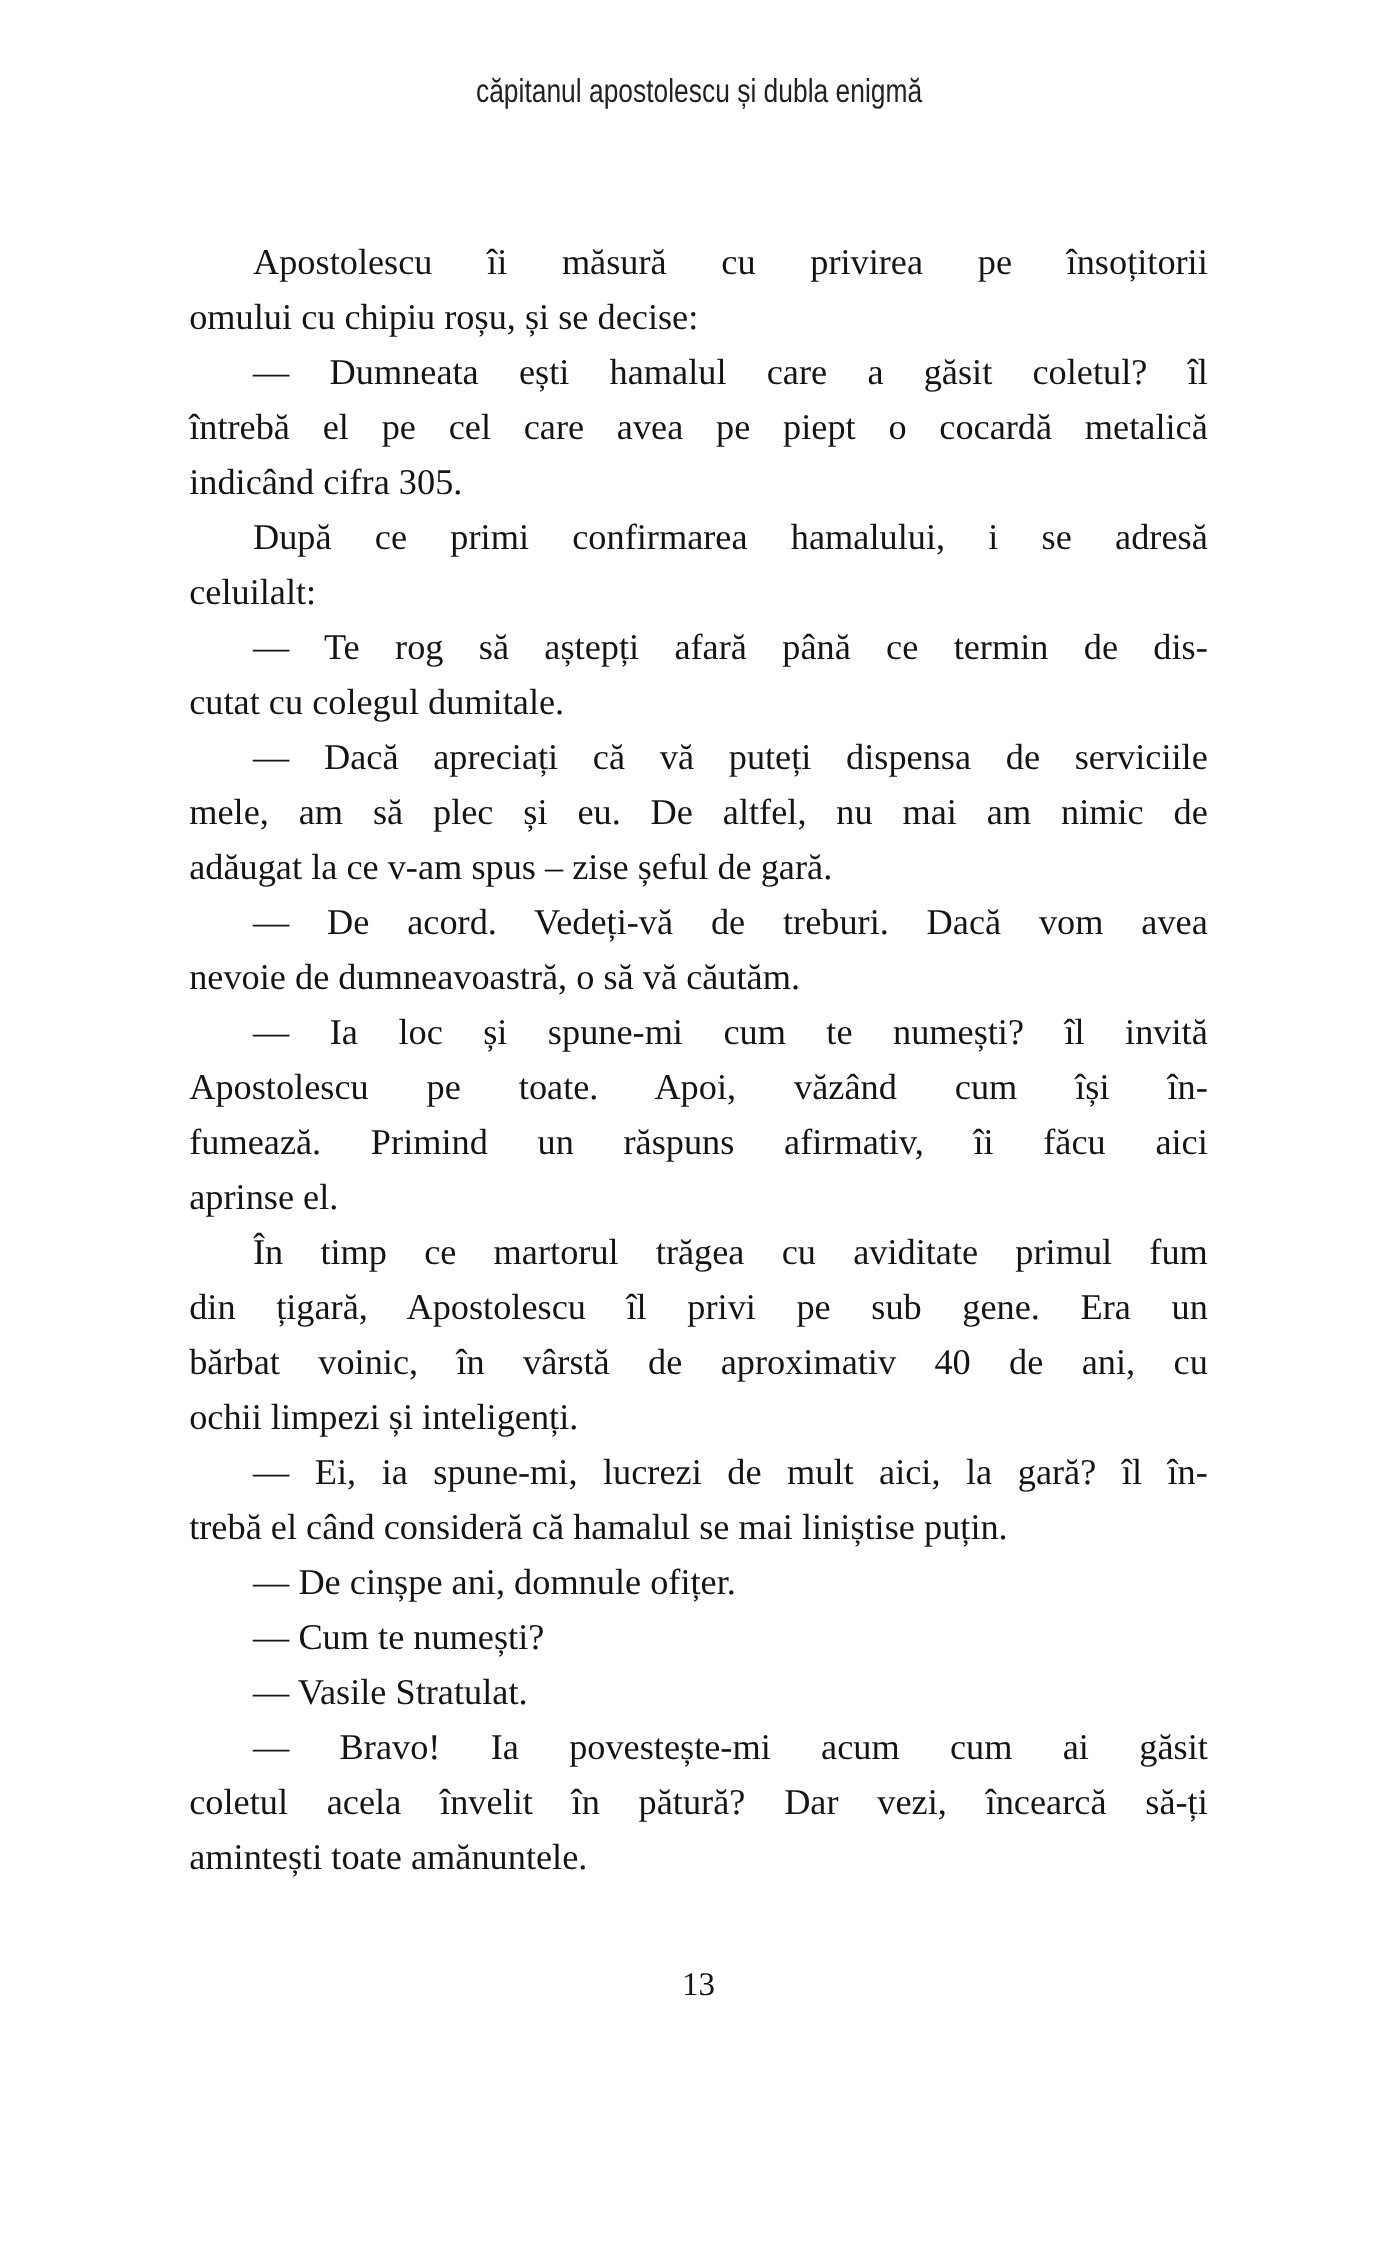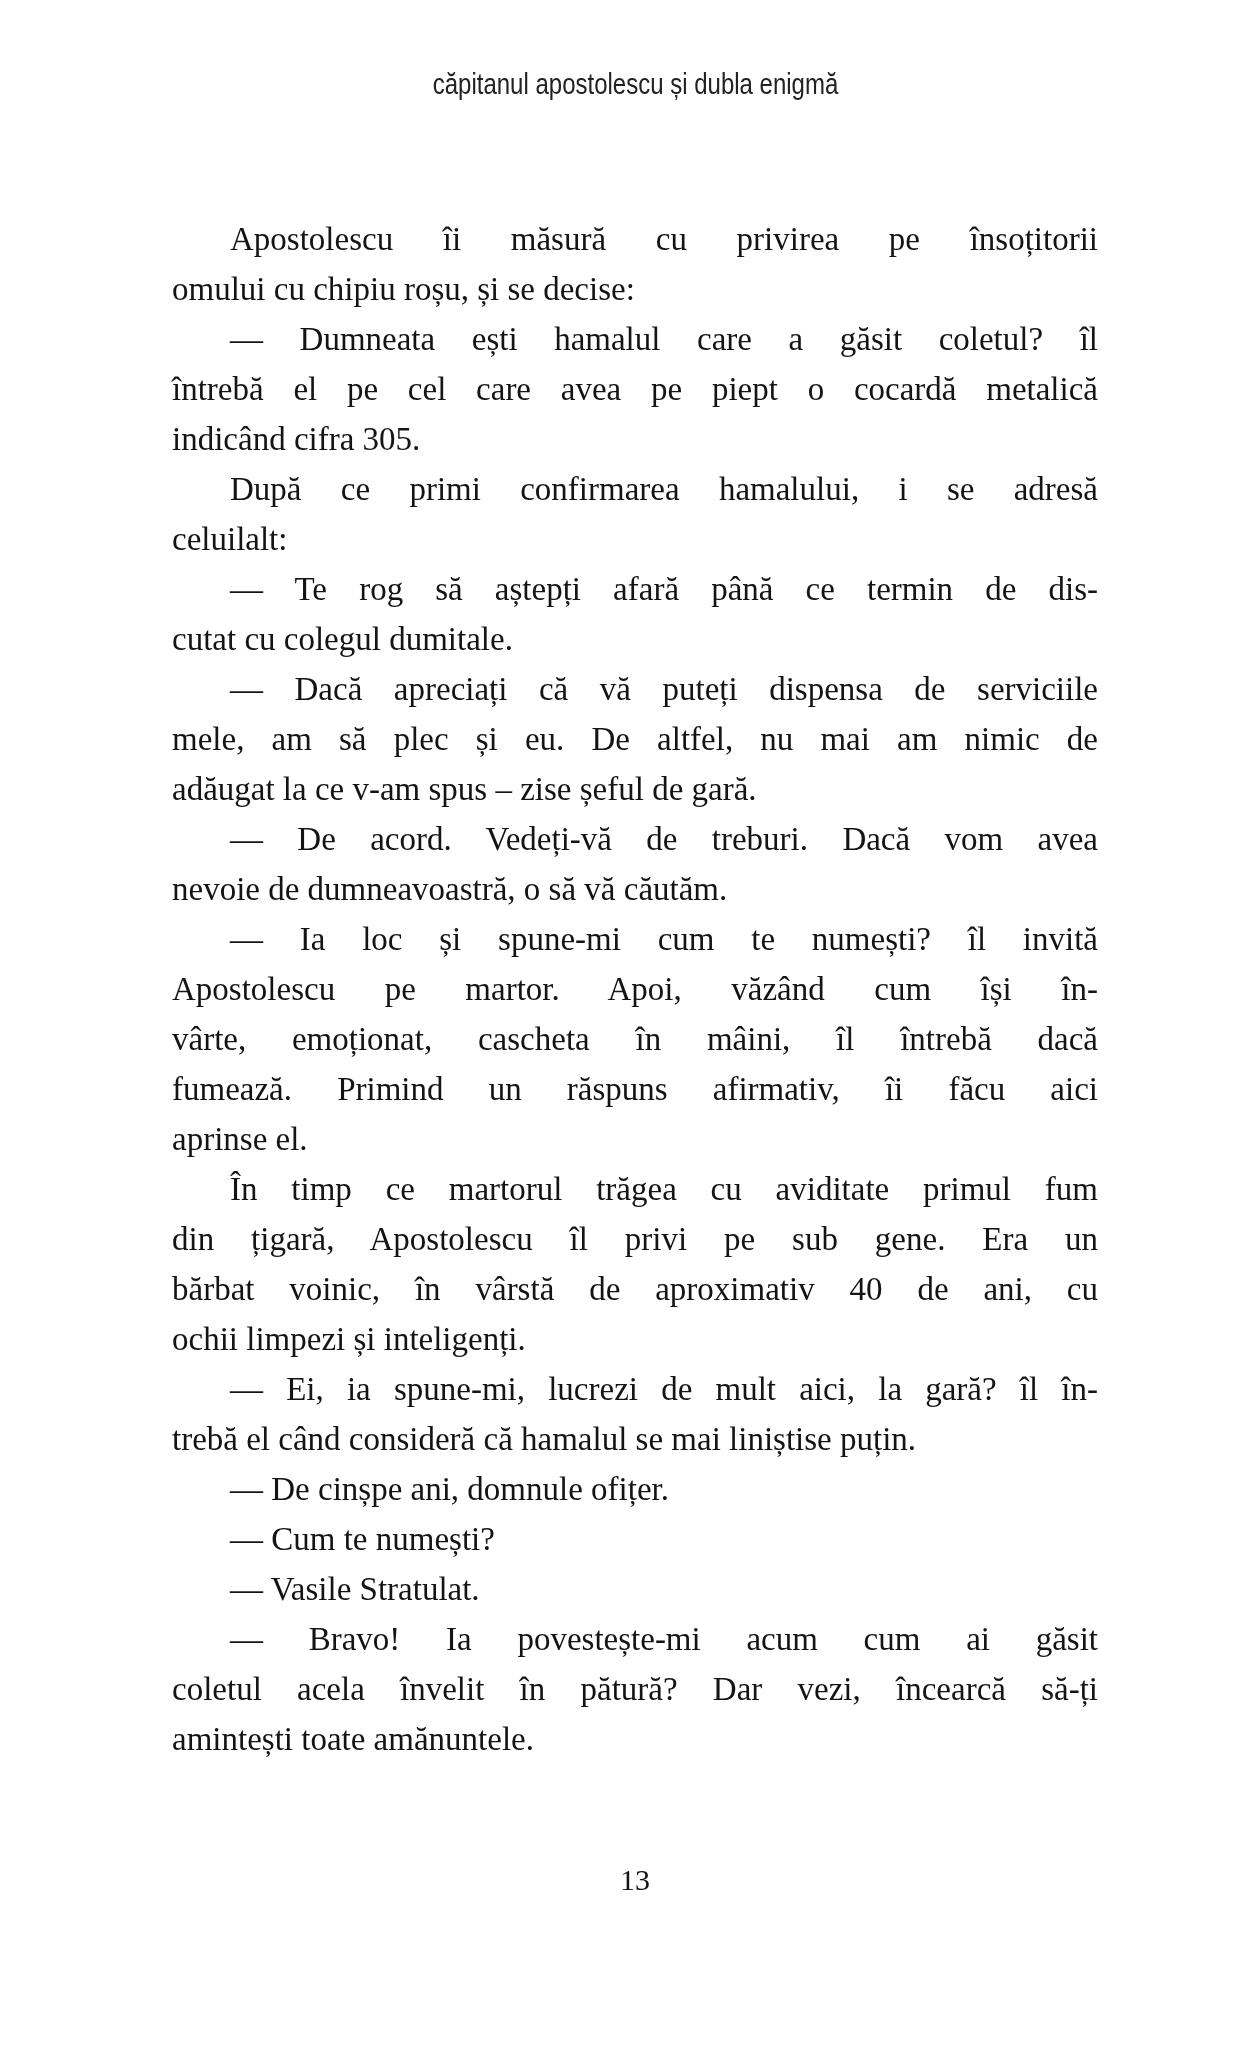--- a/index.html
+++ b/index.html
@@ -45,21 +45,21 @@
   .paragraph { margin: 0; padding: 0; }
 
   .line {
     text-align: justify;
     text-align-last: justify;
   }
   .line.first { text-indent: 58px; }
   .line.last  { text-align-last: left; }
 
   .page-number {
-    margin-top: 91px;
+    margin-top: 66px;
     margin-left: 172px;
     width: 926px;
     text-align: center;
     font-family: "Liberation Serif", serif;
     font-size: 30px;
     line-height: 50px;
     color: #141414;
   }
 </style>
 </head>
@@ -93,22 +93,21 @@
         <div class="line first">— Dacă apreciați că vă puteți dispensa de serviciile</div>
         <div class="line">mele, am să plec și eu. De altfel, nu mai am nimic de</div>
         <div class="line last">adăugat la ce v-am spus – zise șeful de gară.</div>
       </div>
       <div class="paragraph">
         <div class="line first">— De acord. Vedeți-vă de treburi. Dacă vom avea</div>
         <div class="line last">nevoie de dumneavoastră, o să vă căutăm.</div>
       </div>
       <div class="paragraph">
         <div class="line first">— Ia loc și spune-mi cum te numești? îl invită</div>
-        <div class="line">Apostolescu pe martor. Apoi, văzând cum își în-</div>
-        <div class="line">vârte, emoționat, cascheta în mâini, îl întrebă dacă</div>
+        <div class="line">Apostolescu pe toate. Apoi, văzând cum își în-</div>
         <div class="line">fumează. Primind un răspuns afirmativ, îi făcu aici</div>
         <div class="line last">aprinse el.</div>
       </div>
       <div class="paragraph">
         <div class="line first">În timp ce martorul trăgea cu aviditate primul fum</div>
         <div class="line">din țigară, Apostolescu îl privi pe sub gene. Era un</div>
         <div class="line">bărbat voinic, în vârstă de aproximativ 40 de ani, cu</div>
         <div class="line last">ochii limpezi și inteligenți.</div>
       </div>
       <div class="paragraph">

